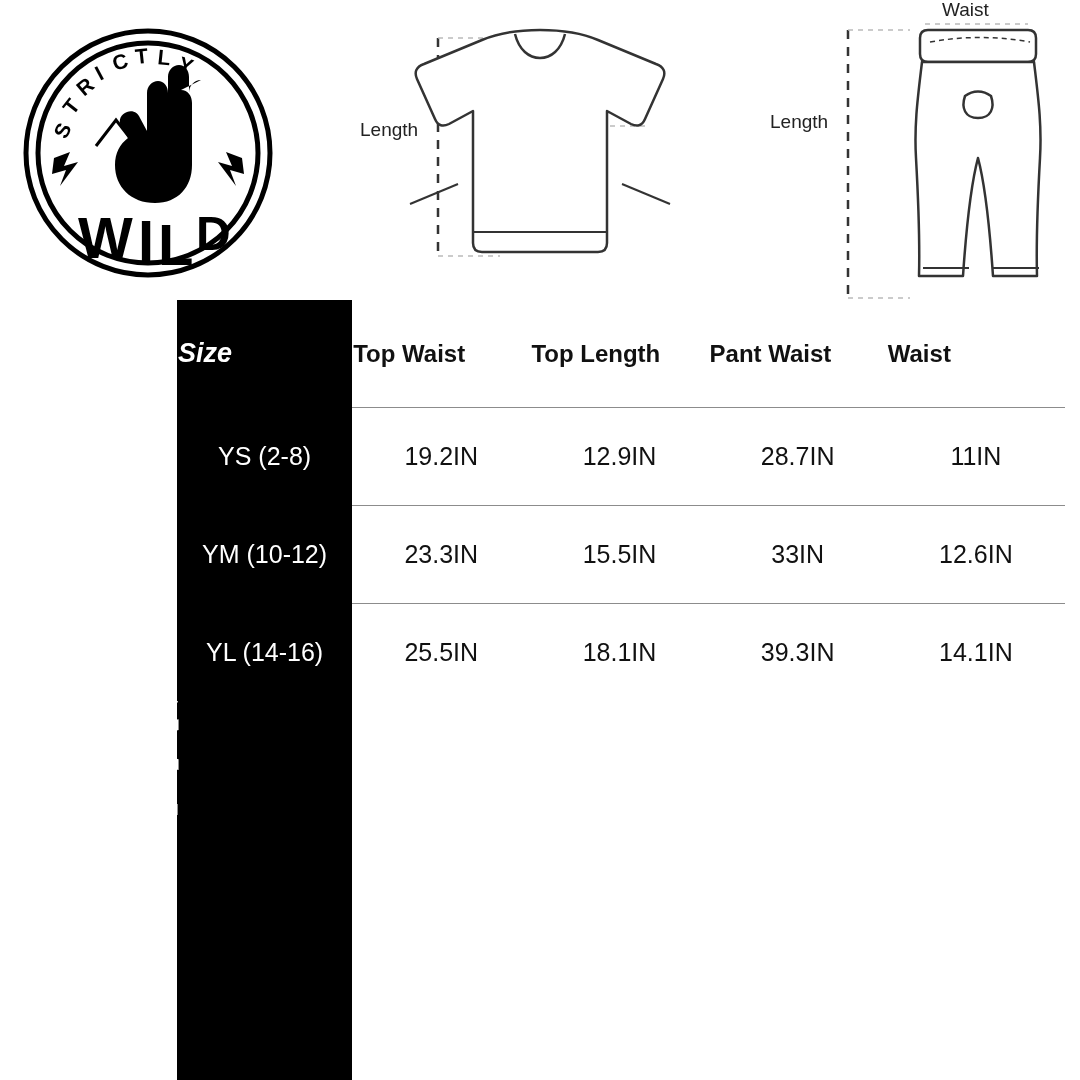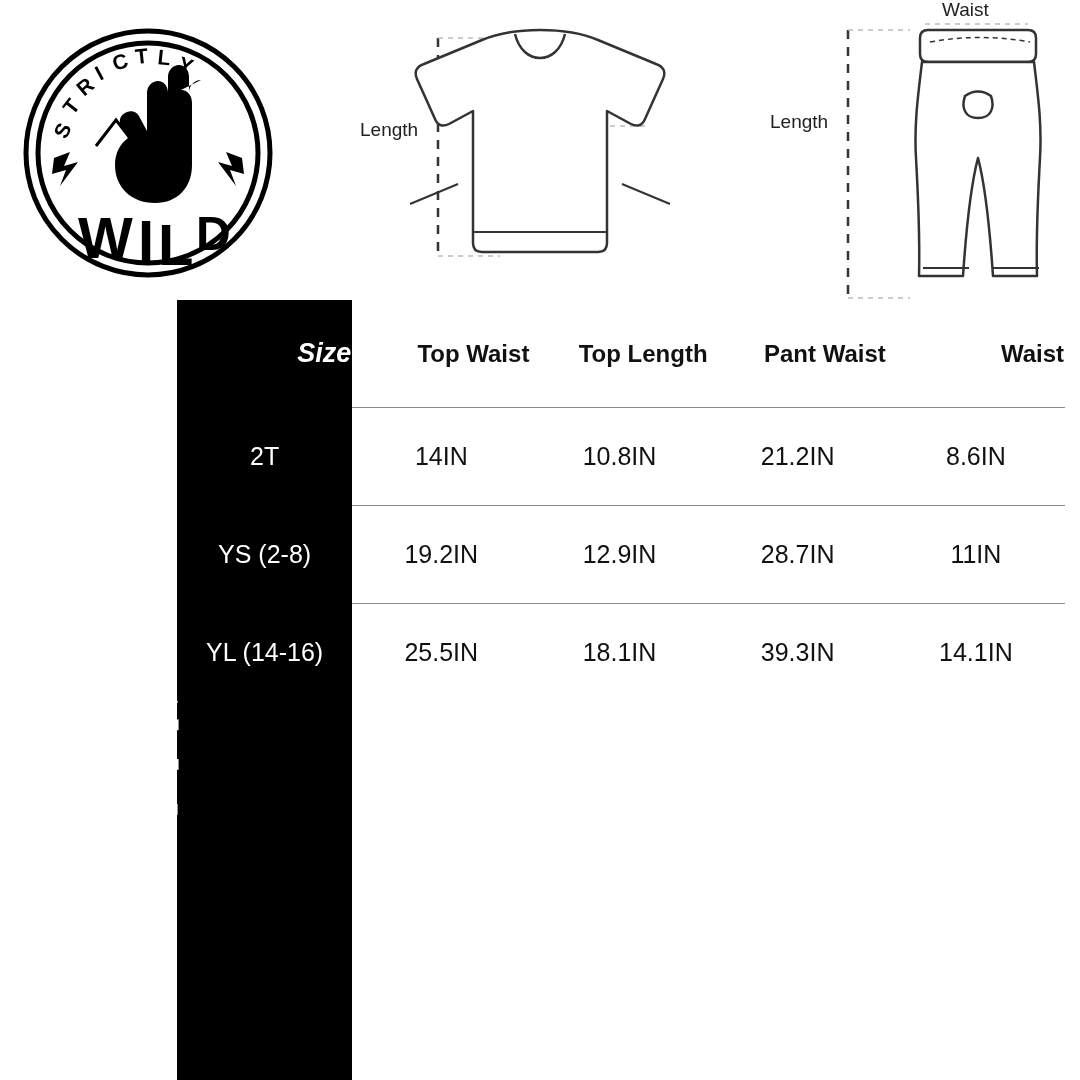--- a/index.html
+++ b/index.html
@@ -93,21 +93,21 @@
     table-layout: fixed;
   }
   #size-table col.c-size { width: 175px; }
   #size-table col.c-data { width: 178px; }
 
   #size-table thead th {
     height: 105px;
     font-size: 24px;
     font-weight: bold;
     color: #111;
-    text-align: right;
+    text-align: left;
     vertical-align: middle;
     border: none;
     background: transparent;
   }
   #size-table thead th.size-head {
     color: #ffffff;
     font-style: italic;
     font-size: 27px;
     background: #000000;
   }
@@ -230,34 +230,34 @@
     <tr>
       <th class="size-head">Size</th>
       <th>Top Waist</th>
       <th>Top Length</th>
       <th>Pant Waist</th>
       <th>Waist</th>
     </tr>
   </thead>
   <tbody>
     <tr>
-      <td class="size-cell">2T</td>
-      <td>14IN</td>
-      <td>10.8IN</td>
-      <td>21.2IN</td>
-      <td>8.6IN</td>
-    </tr>
-    <tr>
       <td class="size-cell">YS (2-8)</td>
       <td>19.2IN</td>
       <td>12.9IN</td>
       <td>28.7IN</td>
       <td>11IN</td>
     </tr>
     <tr>
+      <td class="size-cell">YM (10-12)</td>
+      <td>23.3IN</td>
+      <td>15.5IN</td>
+      <td>33IN</td>
+      <td>12.6IN</td>
+    </tr>
+    <tr>
       <td class="size-cell">YL (14-16)</td>
       <td>25.5IN</td>
       <td>18.1IN</td>
       <td>39.3IN</td>
       <td>14.1IN</td>
     </tr>
   </tbody>
 </table>
 
 </body></html>

